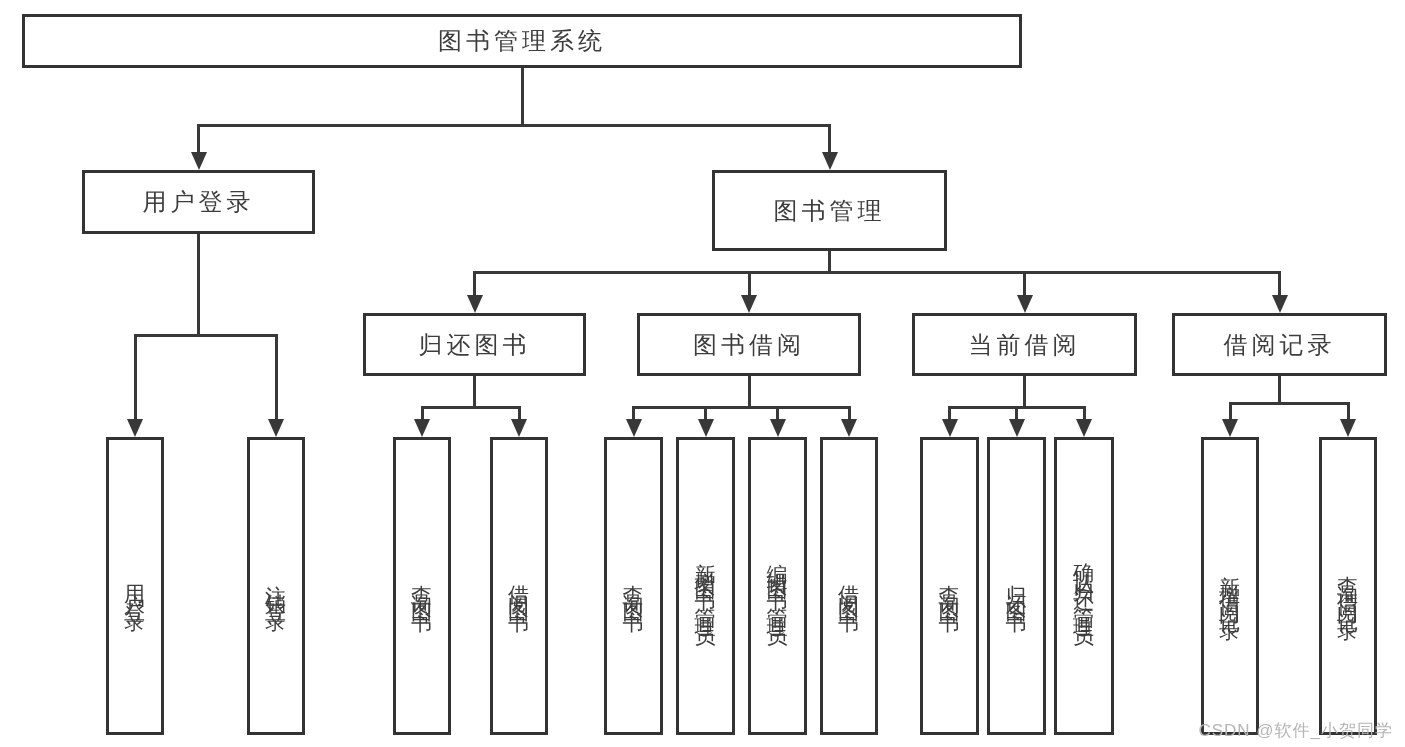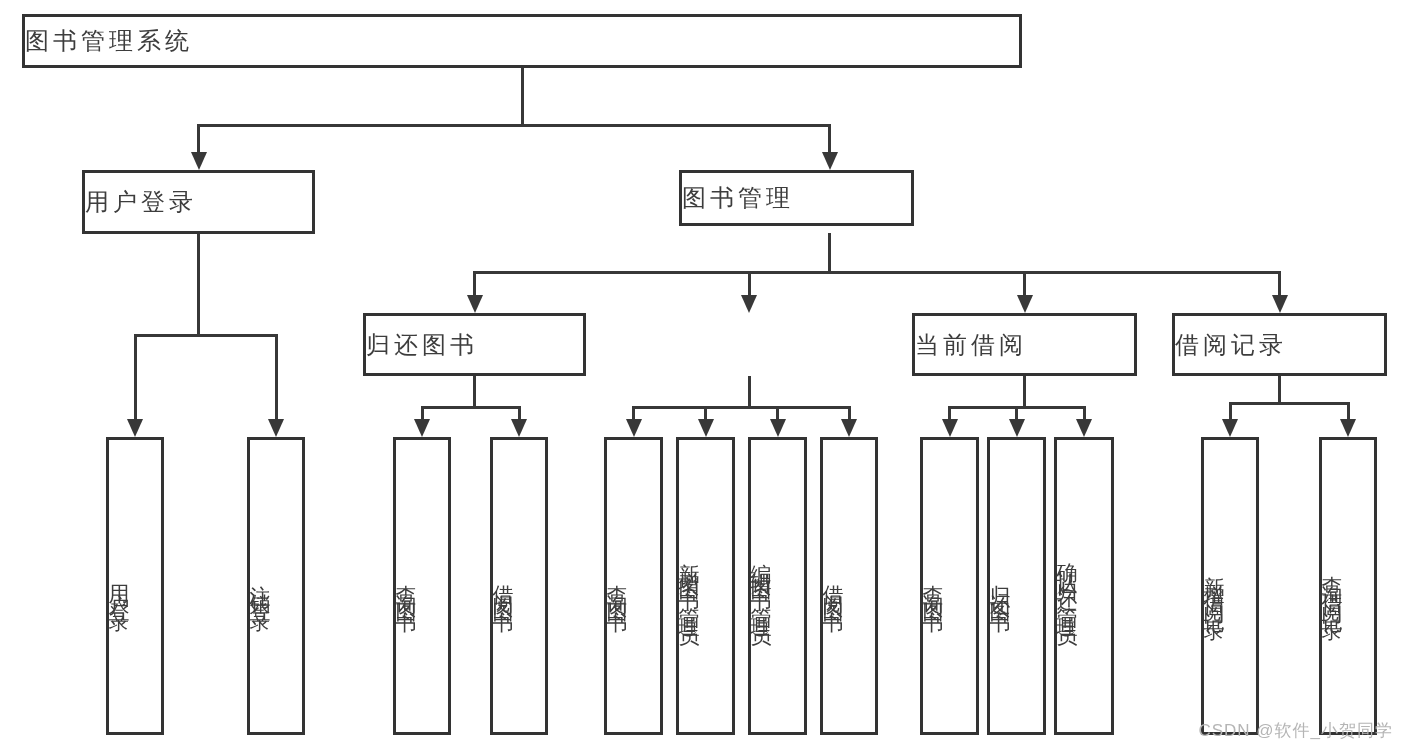--- a/index.html
+++ b/index.html
@@ -11,20 +11,21 @@
     overflow: hidden;
     font-family: "Liberation Sans", sans-serif;
   }
   .box {
     position: absolute;
     box-sizing: border-box;
     background: #ffffff;
     border: 3px solid var(--border, #333333);
     display: flex;
     align-items: center;
+    justify-content: center;
     color: var(--text, #3d3d3d);
     z-index: 2;
   }
   .box.h .lbl {
     font-size: 24px;
     letter-spacing: 4px;
     white-space: nowrap;
   }
   .box.v .lbl {
     writing-mode: vertical-rl;
@@ -61,25 +62,28 @@
 <body>
 
 <div class="canvas">
   <div class="watermark">CSDN @软件_小贺同学</div>
 <div class="box h" style="left: 22px; top: 14px; width: 1000px; height: 54px;">
       <span class="lbl">图书管理系统</span>
     </div>
     <div class="box h" style="left: 82px; top: 170px; width: 233px; height: 64px;">
       <span class="lbl">用户登录</span>
     </div>
-    <div class="box h" style="left: 679px; top: 170px; width: 235px; height: 56px;">
+    <div class="box h" style="left: 712px; top: 170px; width: 235px; height: 81px;">
       <span class="lbl">图书管理</span>
     </div>
     <div class="box h" style="left: 363px; top: 313px; width: 223px; height: 63px;">
       <span class="lbl">归还图书</span>
+    </div>
+    <div class="box h" style="left: 637px; top: 313px; width: 224px; height: 63px;">
+      <span class="lbl">图书借阅</span>
     </div>
     <div class="box h" style="left: 1172px; top: 313px; width: 215px; height: 63px;">
       <span class="lbl">借阅记录</span>
     </div>
     <div class="box h" style="left: 912px; top: 313px; width: 225px; height: 63px;">
       <span class="lbl">当前借阅</span>
     </div>
     <div class="box v" style="left: 106px; top: 437px; width: 58px; height: 298px;">
       <span class="lbl">用户登录</span>
     </div>

